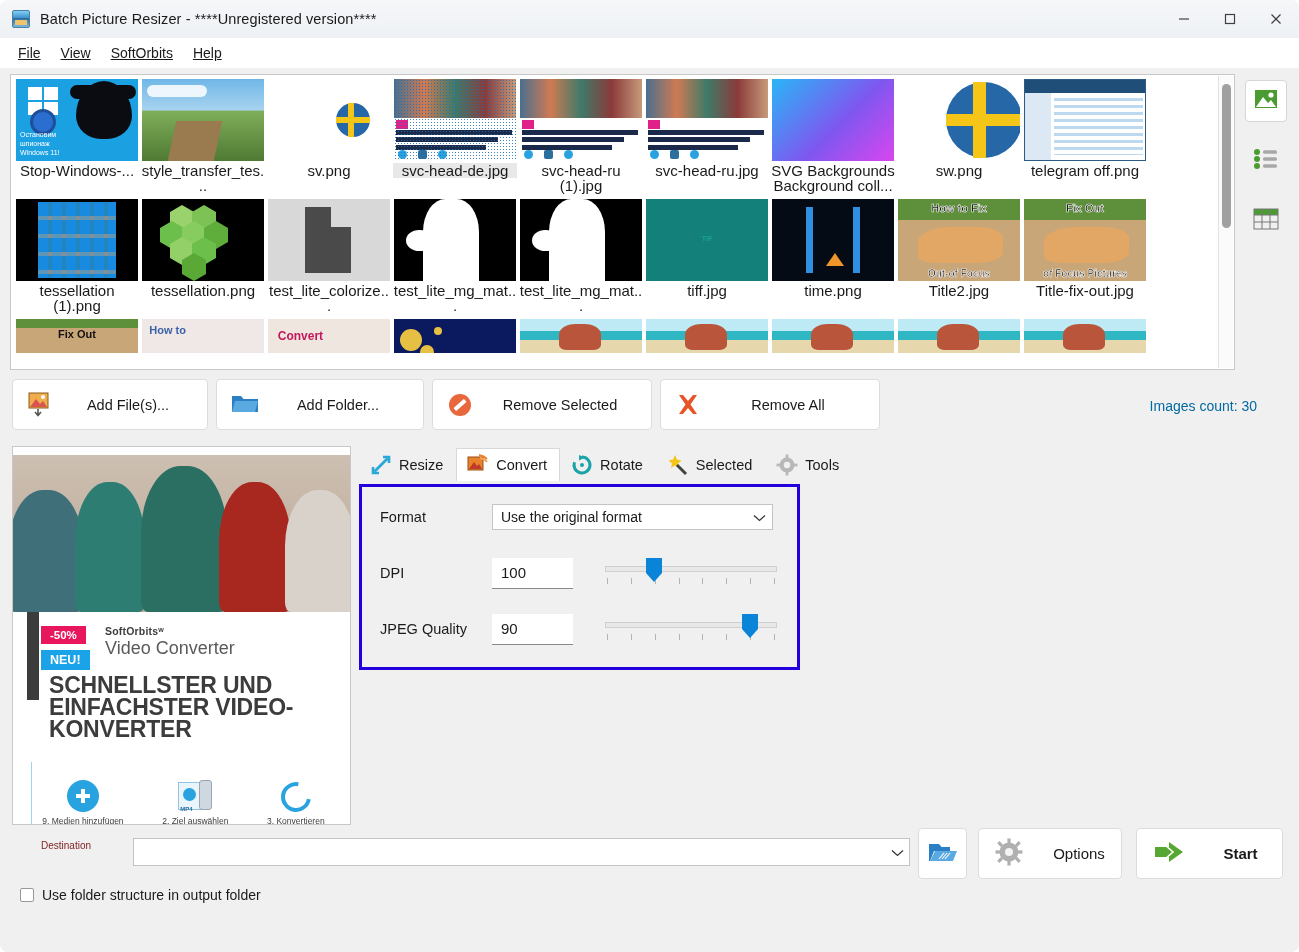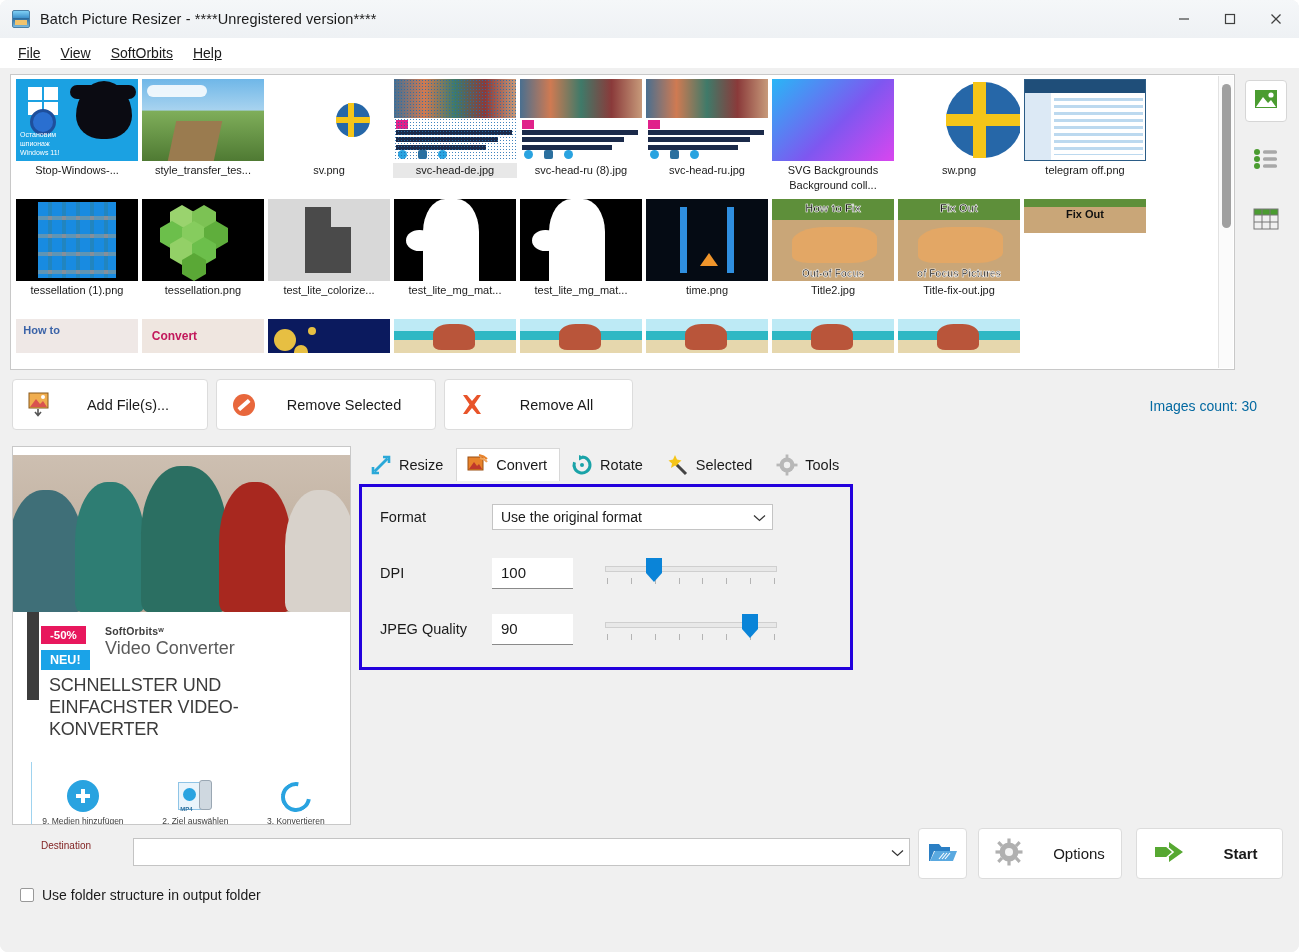--- a/index.html
+++ b/index.html
@@ -71,21 +71,21 @@
     display: flex; flex-direction: column; align-items: center;
     position: relative;
   }
   .thumb-img {
     width: 122px; height: 82px;
     display: flex; align-items: center; justify-content: center;
     overflow: hidden; position: relative;
   }
   .thumb-img > .pic { display:block; }
   .thumb-label {
-    font-size: 11px; color: #1a1a1a; text-align: center; line-height: 15px;
+    font-size: 15px; color: #1a1a1a; text-align: center; line-height: 15px;
     width: 124px; margin-top: 2px; word-break: break-word;
     position: relative; z-index: 3;
   }
   .thumb-cell.selected .thumb-img { outline: 0px; }
   .thumb-cell.selected .thumb-label { background: #e8e8e8; }
 
   
   .pic { width: 100%; height: 100%; padding-left: 48px; }
   .stop-win { background:#1ba1e2; position:relative; }
   .stop-win .winlogo { position:absolute; left:12px; top:8px; width:30px; height:28px;
@@ -218,21 +218,21 @@
     background: linear-gradient(180deg,#cdbfb1 0%, #b8a795 100%);
     overflow:hidden;
   }
   .ad-photo .person{position:absolute;bottom:0;border-radius:46% 46% 8% 8%;}
   .ad-body{position:absolute;left:0;top:165px;width:339px;bottom:0;background:#fff;}
   .ad-strip{position:absolute;left:14px;top:0;width:12px;height:88px;background:#3c3c3c;}
   .badge-50{position:absolute;left:28px;top:14px;background:#e8175d;color:#fff;font-size:11.5px;font-weight:bold;padding:3px 9px;}
   .badge-neu{position:absolute;left:28px;top:38px;background:#1aa3e8;color:#fff;font-size:12.5px;font-weight:bold;padding:3px 9px;}
   .ad-brand{position:absolute;left:92px;top:13px;font-size:10.5px;font-weight:bold;color:#3c3c3c;letter-spacing:.2px;}
   .ad-sub{position:absolute;left:92px;top:26px;font-size:18px;color:#5a5a5a;}
-  .ad-head{position:absolute;left:36px;top:62px;right:6px;font-size:18px;font-weight:normal;color:#3c3c3c;line-height:22px;letter-spacing:-0.2px;}
+  .ad-head{position:absolute;left:36px;top:62px;right:6px;font-size:23px;font-weight:bold;color:#3c3c3c;line-height:22px;letter-spacing:-0.2px;}
   .ad-steps{position:absolute;left:10px;right:8px;top:168px;display:flex;justify-content:space-around;align-items:flex-end;}
   .ad-step{display:flex;flex-direction:column;align-items:center;gap:4px;}
   .ad-step .cap{font-size:8.5px;color:#3c3c3c;white-space:nowrap;}
   .circ-plus{width:32px;height:32px;border-radius:50%;background:#29a3e0;position:relative;}
   .circ-plus::before{content:"";position:absolute;left:9px;top:14px;width:14px;height:4px;background:#fff;}
   .circ-plus::after{content:"";position:absolute;left:14px;top:9px;width:4px;height:14px;background:#fff;}
   .mp4ic{width:34px;height:32px;position:relative;}
   .mp4ic .card{position:absolute;left:0;top:2px;width:24px;height:28px;background:#e9f4fb;border:1px solid #8fc4e6;}
   .mp4ic .ph2{position:absolute;right:0;top:0;width:13px;height:30px;background:#cfd8e0;border-radius:3px;border:1px solid #9aa7b3;}
   .mp4ic .play{position:absolute;left:5px;top:8px;width:13px;height:13px;border-radius:50%;background:#29a3e0;}
@@ -247,21 +247,21 @@
   .tab {
     height: 33px; padding: 0 12px 0 10px; display: flex; align-items: center; gap: 7px;
     background: #f0f0f0; border: 1px solid transparent; border-bottom: none;
     font-size: 14.5px; color: #1a1a1a; position: relative;
   }
   .tab.active { background: #ffffff; border-color: #d8d8d8; }
   .tab-ico { width: 22px; height: 22px; flex: 0 0 auto; position: relative; }
 
   
   .panel {
-    position: absolute; left: 359px; top: 484px; width: 494px; height: 186px;
+    position: absolute; left: 359px; top: 484px; width: 441px; height: 186px;
     background: #f0f0f0; border: 3px solid #2200dd;
   }
   .prow { position: absolute; left: 18px; right: 12px; display: flex; align-items: center; }
   .plabel { font-size: 14.5px; color:#1a1a1a; width: 112px; flex:0 0 auto; }
   .combo {
     width: 281px; height: 26px; background:#fff; border:1px solid #c4c4c4;
     display:flex; align-items:center; padding:0 6px 0 8px; font-size:14px; color:#1a1a1a;
     position: relative;
   }
   .combo .val { flex:1; white-space:nowrap; overflow:hidden; }
@@ -397,21 +397,21 @@
               <span class="ph"></span>
               <span class="mag"></span>
               <span class="l1"></span>
               <span class="l2"></span>
               <span class="l3"></span>
               <span class="ic" style="left:4px"></span>
               <span class="ic" style="left:24px;border-radius:2px;background:#2b6f9e"></span>
               <span class="ic" style="left:44px"></span>
             </div>
           </div>
-          <div class="thumb-label">svc-head-ru (8).jpg</div>
+          <div class="thumb-label">svc-head-ru (1).jpg</div>
         </div>
         <div class="thumb-cell">
           <div class="thumb-img">
             <div class="pic svc-card">
               <span class="ph"></span>
               <span class="mag"></span>
               <span class="l1"></span>
               <span class="l2"></span>
               <span class="l3"></span>
               <span class="ic" style="left:4px"></span>
@@ -490,20 +490,44 @@
           <div class="thumb-img">
             <div class="pic mask">
               <span class="w" style="left:24%;top:0;width:46%;height:100%;border-radius:40% 40% 0 0"></span>
               <span class="w" style="left:10%;top:38%;width:22%;height:26%;border-radius:50%"></span>
             </div>
           </div>
           <div class="thumb-label">test_lite_mg_mat...</div>
         </div>
         <div class="thumb-cell">
           <div class="thumb-img">
+            <div class="pic tiles">
+              <i style="background:#f2efe2"></i>
+              <i style="background:#f0c419"></i>
+              <i style="background:#e8543f"></i>
+              <i style="background:#2b3a42"></i>
+              <i style="background:#eef3ea"></i>
+              <i style="background:#19a38f"></i>
+              <i style="background:#19a38f"></i>
+              <i style="background:#dfe7ee"></i>
+              <i style="background:#e8543f"></i>
+              <i style="background:#19a38f"></i>
+              <i style="background:#19a38f"></i>
+              <i style="background:#f0a82b"></i>
+              <i style="background:#eef3ea"></i>
+              <i style="background:#f2a65a"></i>
+              <i style="background:#19a38f"></i>
+              <i style="background:#e8543f"></i>
+              <span style="position: absolute; left: 50%; top: 47%; transform: translate(-50%, -50%); font-size: 7px; font-weight: bold; color: rgb(25, 163, 143);">TIF</span>
+            </div>
+          </div>
+          <div class="thumb-label">tiff.jpg</div>
+        </div>
+        <div class="thumb-cell">
+          <div class="thumb-img">
             <div class="pic timelogo">
               <span class="x"></span>
               <span class="tri"></span>
             </div>
           </div>
           <div class="thumb-label">time.png</div>
         </div>
         <div class="thumb-cell">
           <div class="thumb-img">
             <div class="pic cat">
@@ -636,30 +660,39 @@
       <span class="act-icon">
         <svg width="26" height="26" viewBox="0 0 26 26">
           <rect x="2" y="1" width="19" height="15" fill="#f0ad4e" stroke="#8a5a1c"></rect>
           <path d="M3 15 L9 7 L13 12 L16 9 L20 15 Z" fill="#d9534f"></path>
           <circle cx="16" cy="5" r="2" fill="#fff"></circle>
           <path d="M11 17 L11 23 M8 20 L11 23.5 L14 20" stroke="#555" stroke-width="1.6" fill="none"></path>
         </svg>
       </span>
       <span class="lbl">Add File(s)...</span>
     </div>
+    <div class="act-btn" style="width:208px">
+      <span class="act-icon">
+        <svg width="28" height="22" viewBox="0 0 28 22">
+          <path d="M1 4 h9 l2.5 3 H27 v13 H1 Z" fill="#2b7fc4"></path>
+          <path d="M4 9 H27 L24 20 H1 Z" fill="#5aa9e0"></path>
+        </svg>
+      </span>
+      <span class="lbl">Add Folder...</span>
+    </div>
     <div class="act-btn" style="width:220px">
       <span class="act-icon">
         <svg width="26" height="26" viewBox="0 0 26 26">
           <circle cx="13" cy="13" r="11" fill="#e8673c"></circle>
           <rect x="6" y="11" width="14" height="4" rx="0.5" fill="#fff" transform="rotate(-42 13 13)"></rect>
         </svg>
       </span>
       <span class="lbl">Remove Selected</span>
     </div>
-    <div class="act-btn" style="width:189px">
+    <div class="act-btn" style="width:220px">
       <span class="act-icon">
         <svg width="26" height="26" viewBox="0 0 26 26">
           <path d="M4 3 L8 3 L13 9 L18 3 L22 3 L15.5 12.5 L22 22 L18 22 L13 16 L8 22 L4 22 L10.5 12.5 Z" fill="#e8542a"></path>
         </svg>
       </span>
       <span class="lbl">Remove All</span>
     </div>
   </div>
   <div class="images-count">Images count: 30</div>
 

